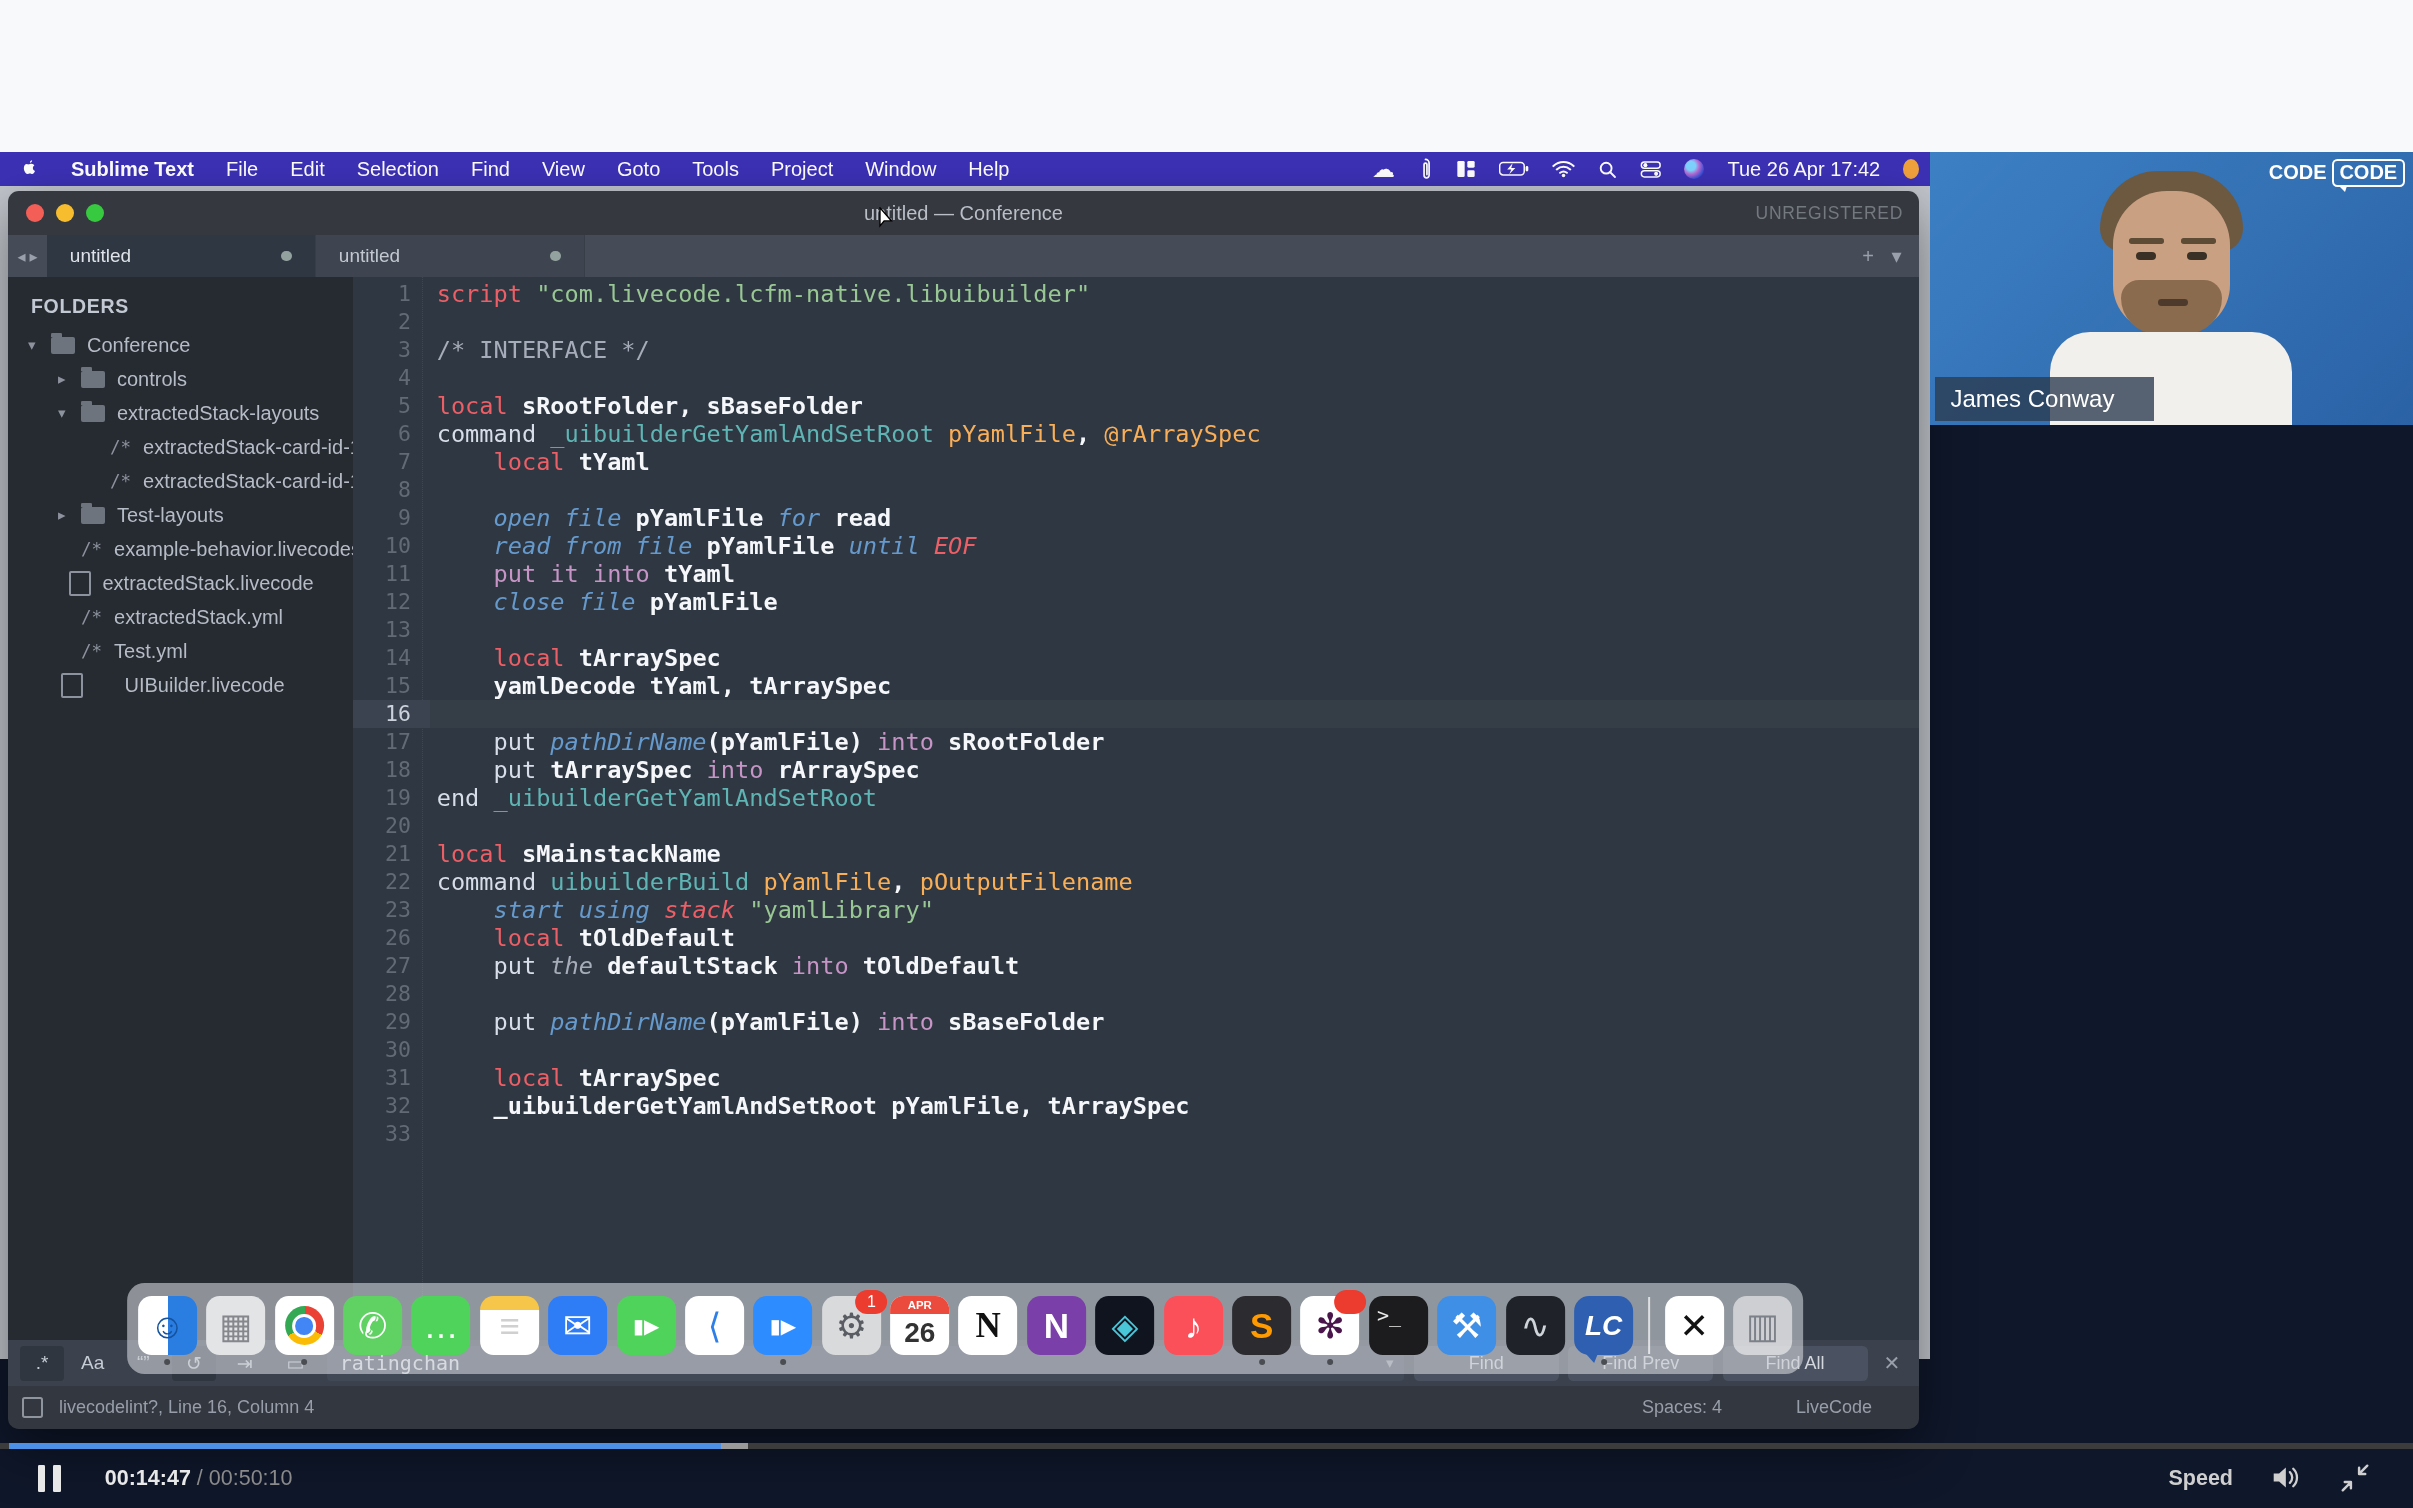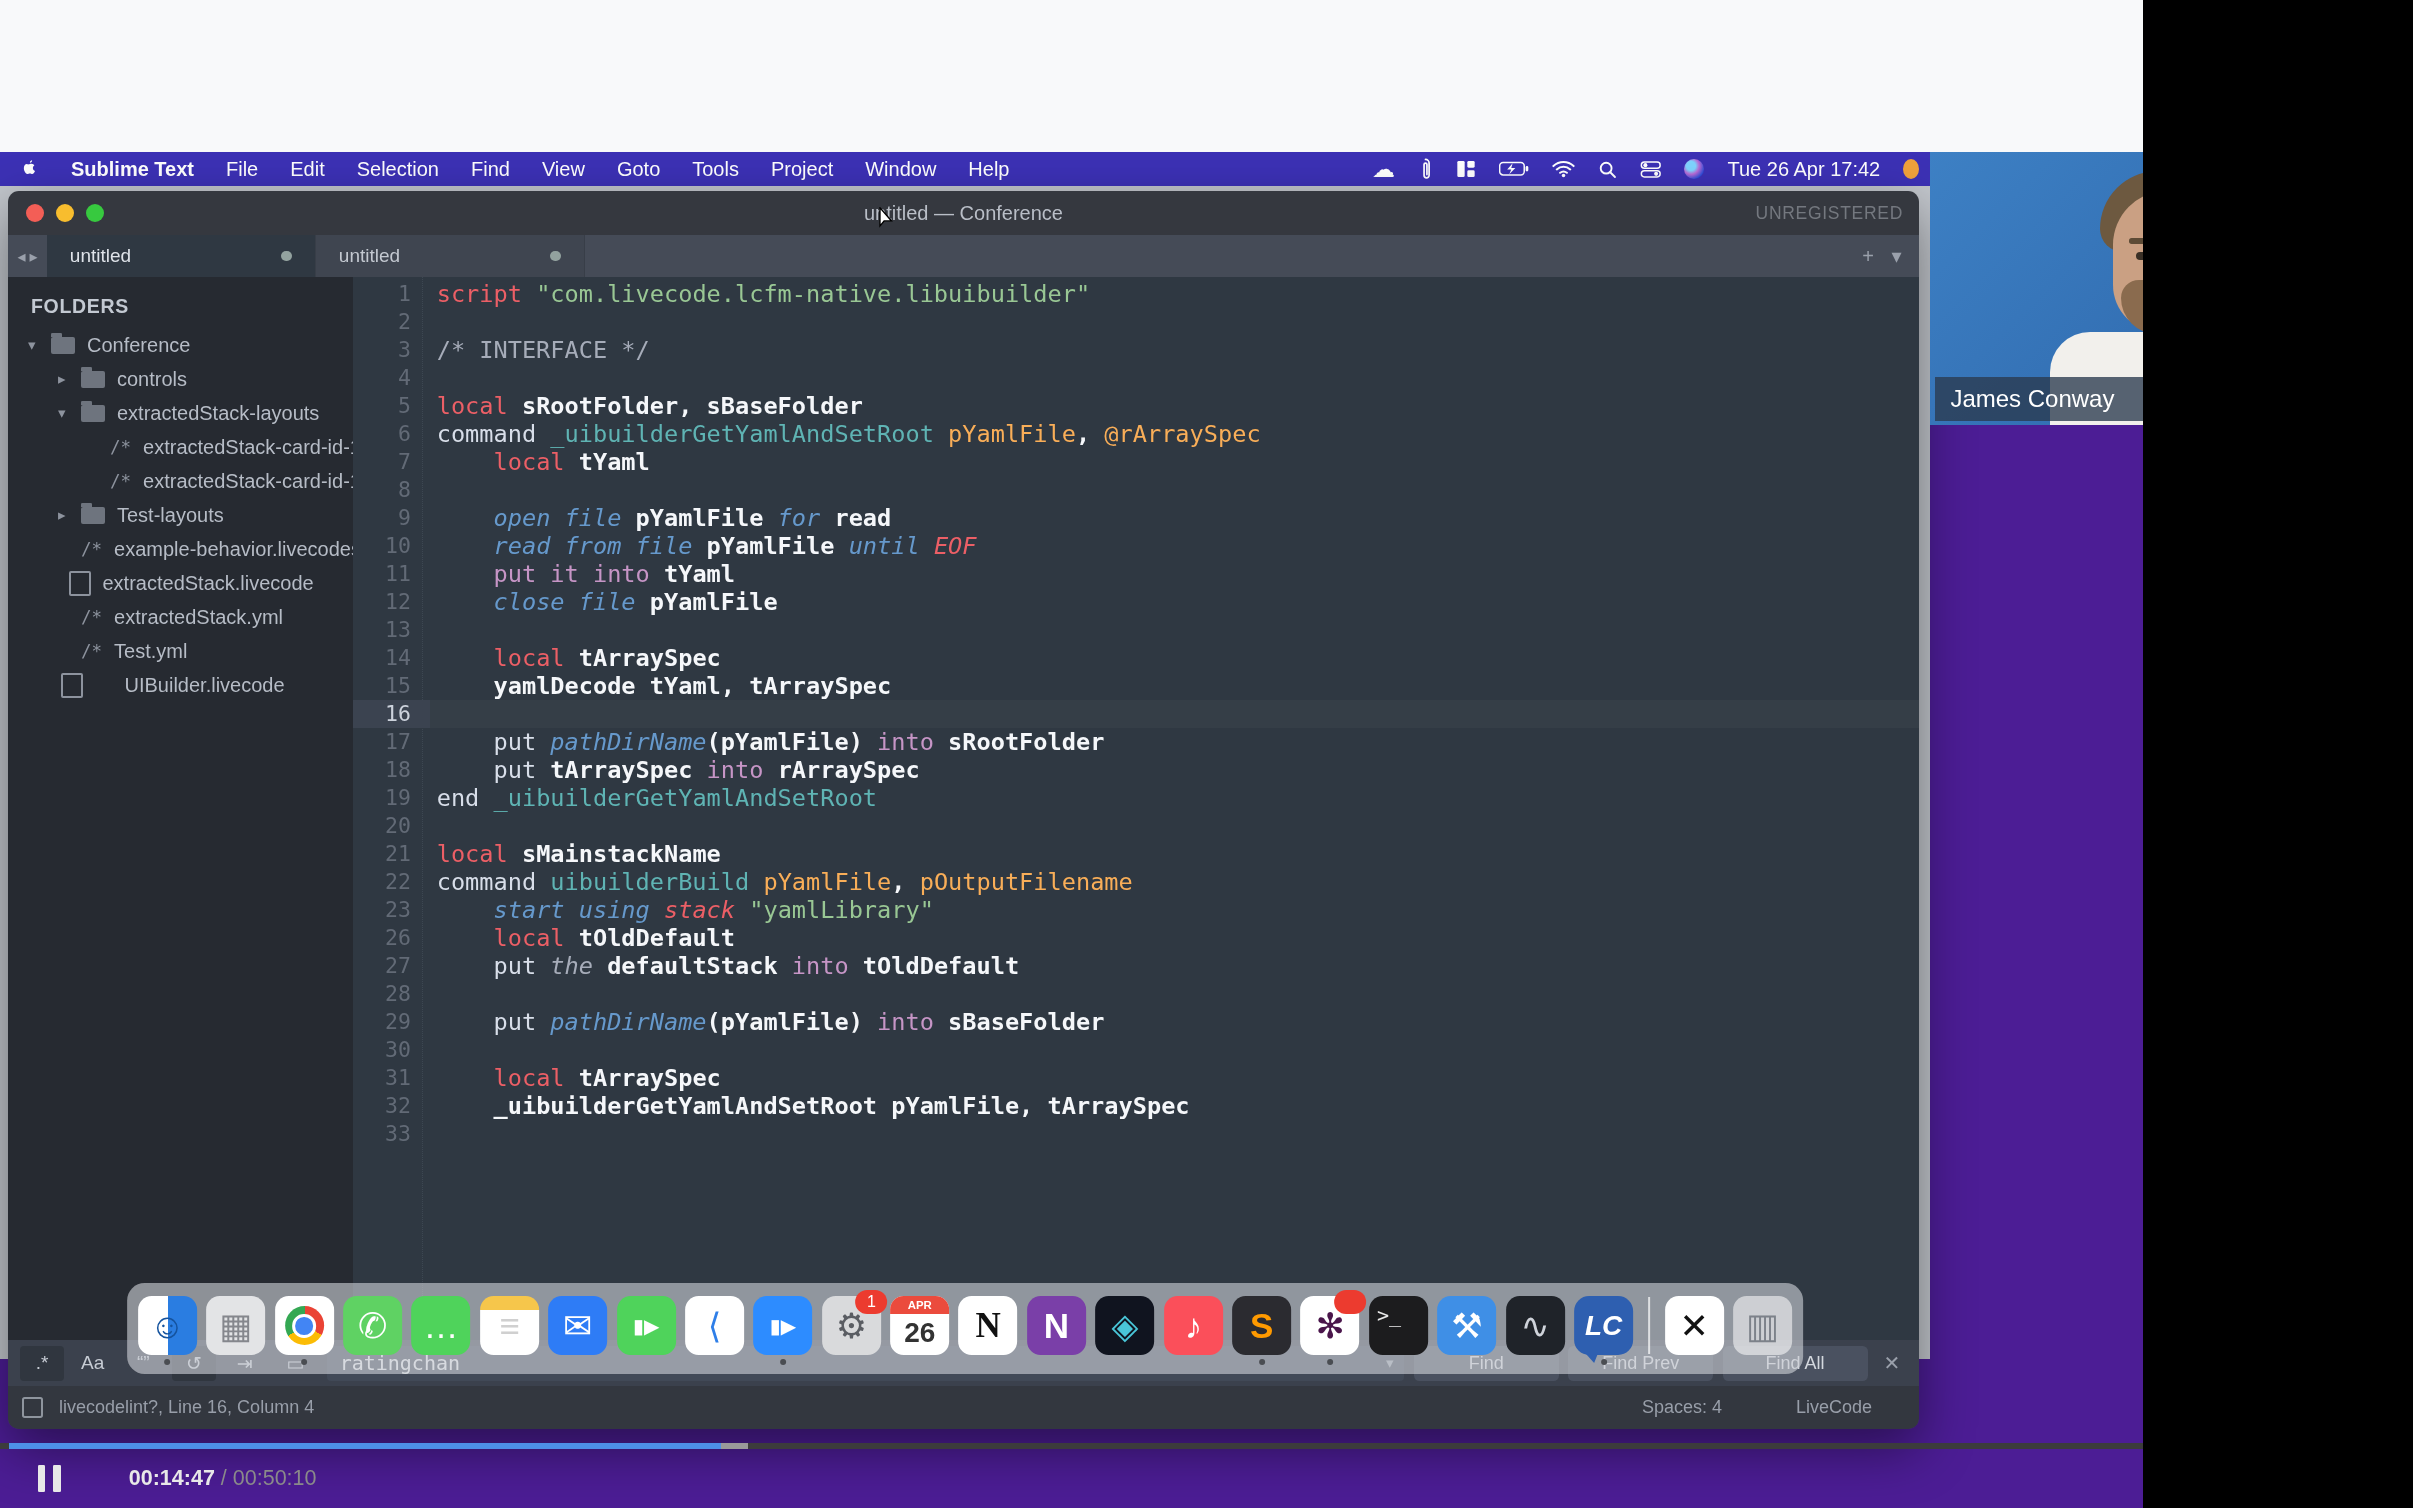--- a/index.html
+++ b/index.html
@@ -1,16 +1,16 @@
 <!DOCTYPE html>
 <html style="font-size:10.8px"><head>
 <meta charset="utf-8">
 <style>
   html,body{margin:0;padding:0;background:#000;}
-  #stage{position:relative;width:2143px;height:1508px;background:#4c1d95;overflow:hidden;
+  #stage{position:relative;width:2413px;height:1508px;background:#0f172a;overflow:hidden;
          font-family:"Liberation Sans",sans-serif;-webkit-font-smoothing:antialiased;}
   
   #topband{position:absolute;left:0;top:0;width:2413px;height:152px;background:#f8f9fa;}
   
   #desktop{position:absolute;left:0;top:152px;width:1930px;height:1207px;background:#c2c6cc;}
   
   #menubar{position:absolute;left:0;top:0;width:100%;height:34px;background:#3c31b5;color:#fff;
            display:flex;align-items:center;font-size:20px;}
   #menubar .apple{margin:0 17.5px 0 20px;display:flex;align-items:center;}
   #menubar .menu-item{padding:0 16px;white-space:nowrap;}
@@ -136,21 +136,21 @@
   .lc-logo .code-box::after{content:"";position:absolute;left:5.4px;bottom:-6.7px;
             border-left:6.7px solid transparent;border-right:2.7px solid transparent;border-top:6.7px solid #fff;}
   
   #progress{position:absolute;left:0;top:1443px;width:2413px;height:6px;background:#3c3c3c;}
   #progress .played{position:absolute;left:9.4px;top:0;height:6px;background:#4d90e8;}
   #progress .handle{position:absolute;top:0;height:6px;width:27px;background:#9a9a9a;}
   #controls{position:absolute;left:0;top:1449px;width:2413px;height:59px;display:flex;
             align-items:center;color:#ddd;}
   .pause-btn{display:flex;gap:8px;margin-left:38px;}
   .pause-btn span{display:block;width:7.4px;height:27px;background:#e8e8e8;border-radius:1.3px;}
-  .time{margin-left:68px;font-size:21.5px;color:#e8e8e8;font-weight:bold;}
+  .time{margin-left:44px;font-size:21.5px;color:#e8e8e8;font-weight:bold;}
   .time .sep,.time .total{color:#8a8a8a;font-weight:normal;}
   #controls .right{margin-left:auto;display:flex;align-items:center;gap:38px;padding-right:43px;}
   .speed-label{font-size:21.5px;font-weight:bold;color:#cfcfcf;}
 </style>
 </head>
 <body>
 
 <div id="stage">
   <div id="topband"></div>
 

